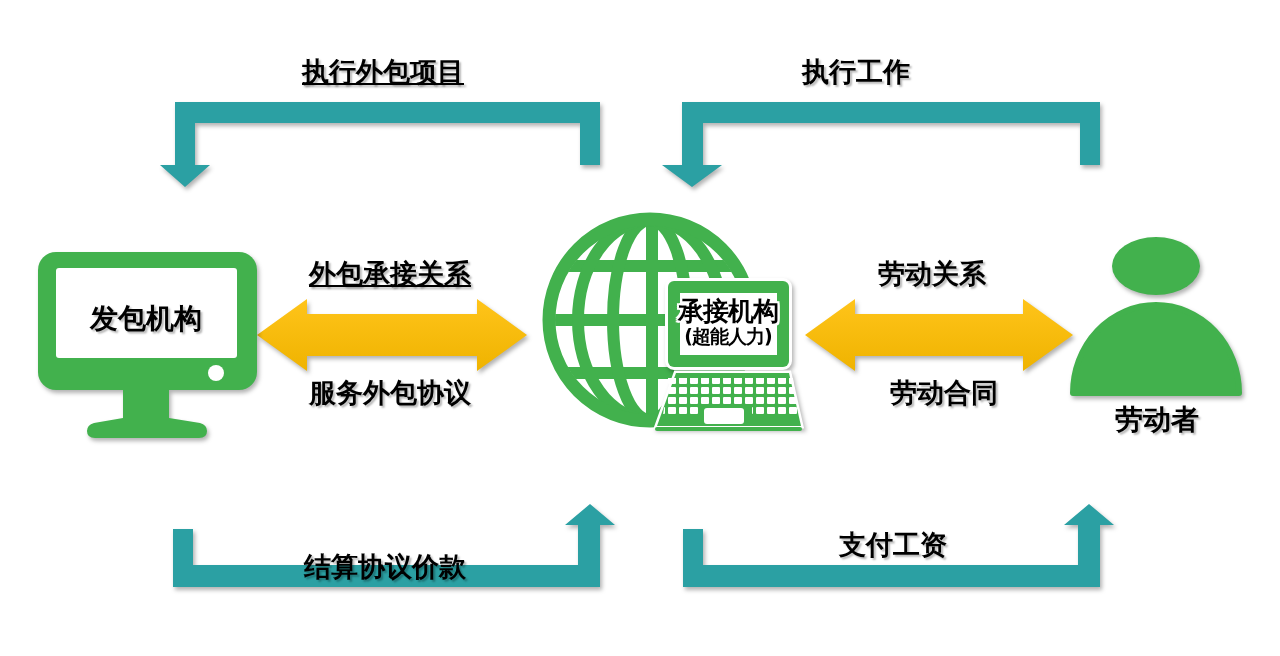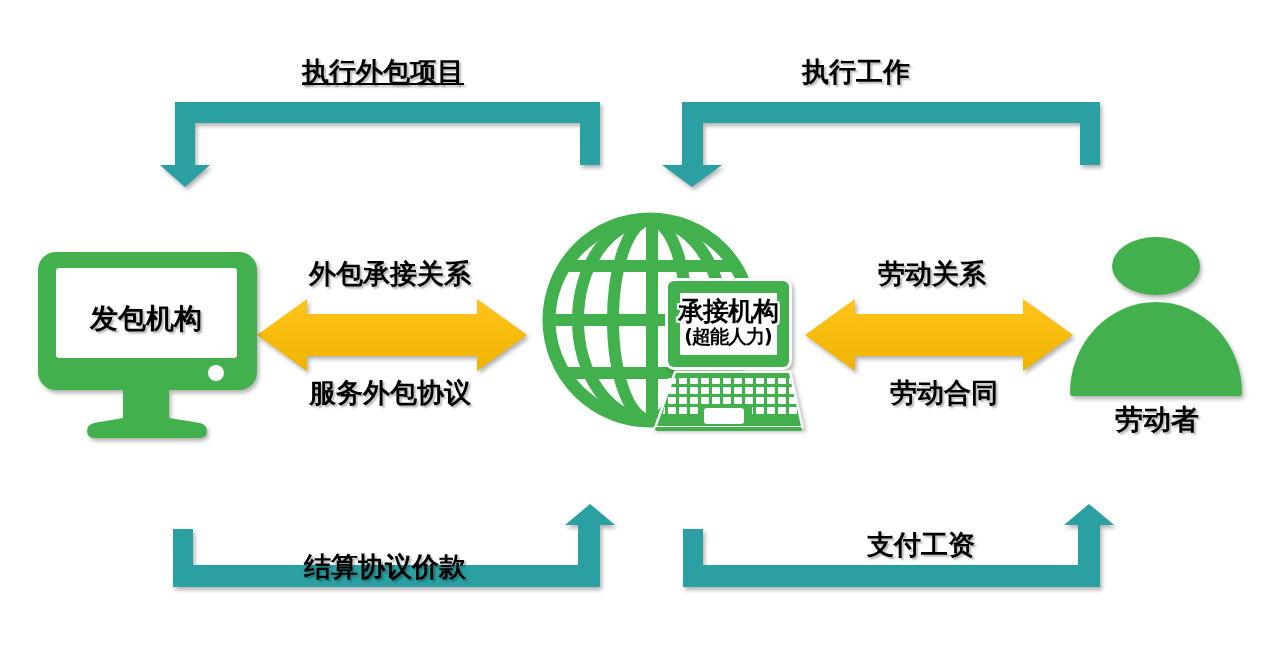--- a/index.html
+++ b/index.html
@@ -29,26 +29,26 @@
     transform: translateX(-50%);
     color: var(--label_text, #000);
     font-weight: bold;
     font-size: 27px;
     line-height: 1.15;
     white-space: nowrap;
     text-shadow: 2px 2px 2px rgba(0,0,0,0.28);
   }
   .lbl-top-left      { left: 383px; top: 56px; text-decoration: underline;  }
   .lbl-top-right     { left: 856px; top: 56px;  }
-  .lbl-mid-left-top  { left: 390px; top: 258px; }
+  .lbl-mid-left-top  { left: 390px; top: 258px; text-decoration: underline; }
   .lbl-mid-left-bot  { left: 390px; top: 377px; }
   .lbl-mid-right-top { left: 932px; top: 258px; }
   .lbl-mid-right-bot { left: 944px; top: 377px; }
   .lbl-bottom-left   { left: 385px; top: 551px; }
-  .lbl-bottom-right  { left: 893px; top: 529px; margin-left: 28px; }
+  .lbl-bottom-right  { left: 893px; top: 529px; }
 
   .lbl-client  { left: 146px;  top: 303px; font-size: 28px; }
   .lbl-worker  { left: 1157px; top: 404px; font-size: 28px; }
 
   .lbl-contractor-main {
     left: 728px; top: 297px; font-size: 26px; letter-spacing: -1px;
     text-shadow: -2px 0 0 #fff, 2px 0 0 #fff, 0 -2px 0 #fff, 0 2px 0 #fff,
                  2px 2px 0 #fff, -2px -2px 0 #fff, 2px -2px 0 #fff, -2px 2px 0 #fff;
   }
   .lbl-contractor-sub {

